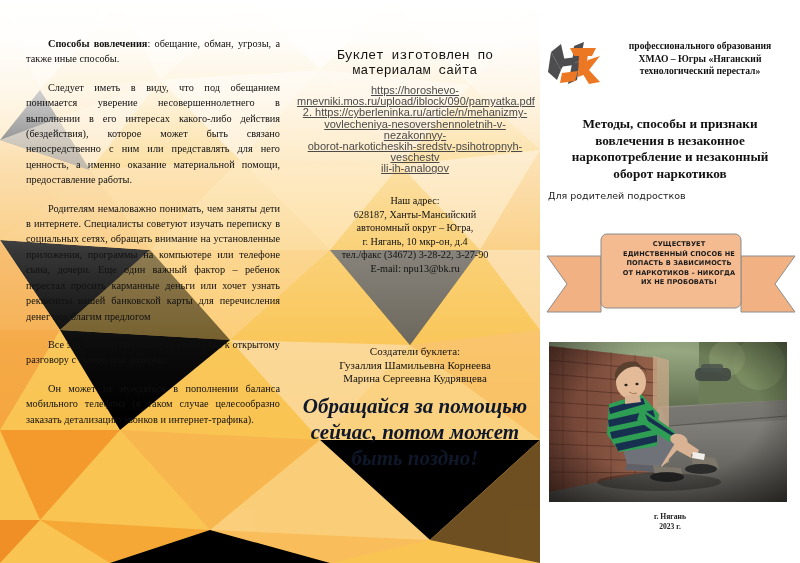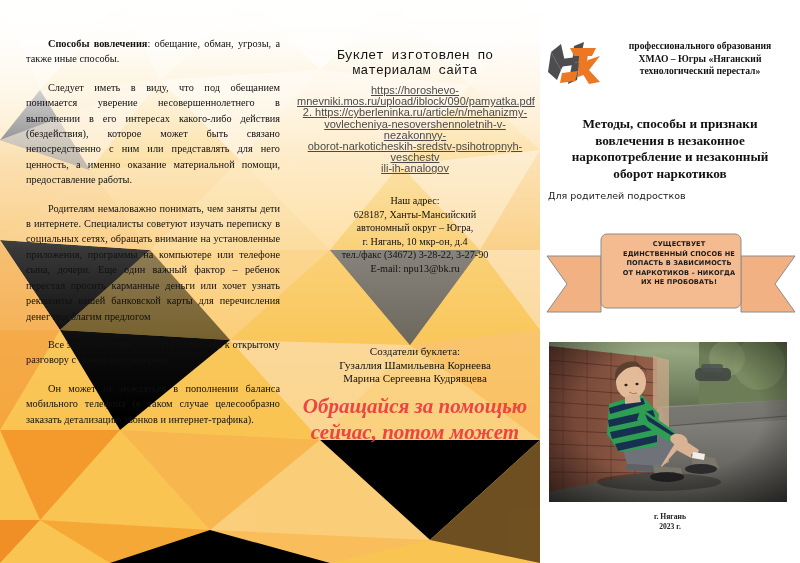--- a/index.html
+++ b/index.html
@@ -120,21 +120,21 @@
   #callout {
     position: absolute;
     left: 288px;
     top: 393px;
     width: 254px;
     text-align: center;
     font-size: 21px;
     line-height: 26px;
     font-style: italic;
     font-weight: bold;
-    color: #ef4444;
+    color: #0f172a;
     z-index: 5;
   }
 
   
   #col-right {
     left: 548px;
     top: 0;
     width: 244px;
     z-index: 6;
   }
@@ -319,20 +319,21 @@
 
   <div id="creators-block">
     <div>Создатели буклета:</div>
     <div>Гузаллия Шамильевна Корнеева</div>
     <div>Марина Сергеевна Кудрявцева</div>
   </div>
 
   <div id="callout">
     <div>Обращайся за помощью</div>
     <div>сейчас, потом может</div>
+    <div>быть поздно!</div>
   </div>
 
   <div class="col" id="col-right">
 
     <div id="org-header">
       <svg id="logo-mark" viewBox="0 0 52 48">
 
         <polygon points="3,12 13,4 17,22 13,30" fill="#4d4d4f"></polygon>
         <polygon points="3,12 13,30 9,40 0,32" fill="#4d4d4f"></polygon>
         <polygon points="13,19 29,17 26,25 11,27" fill="#4d4d4f"></polygon>

